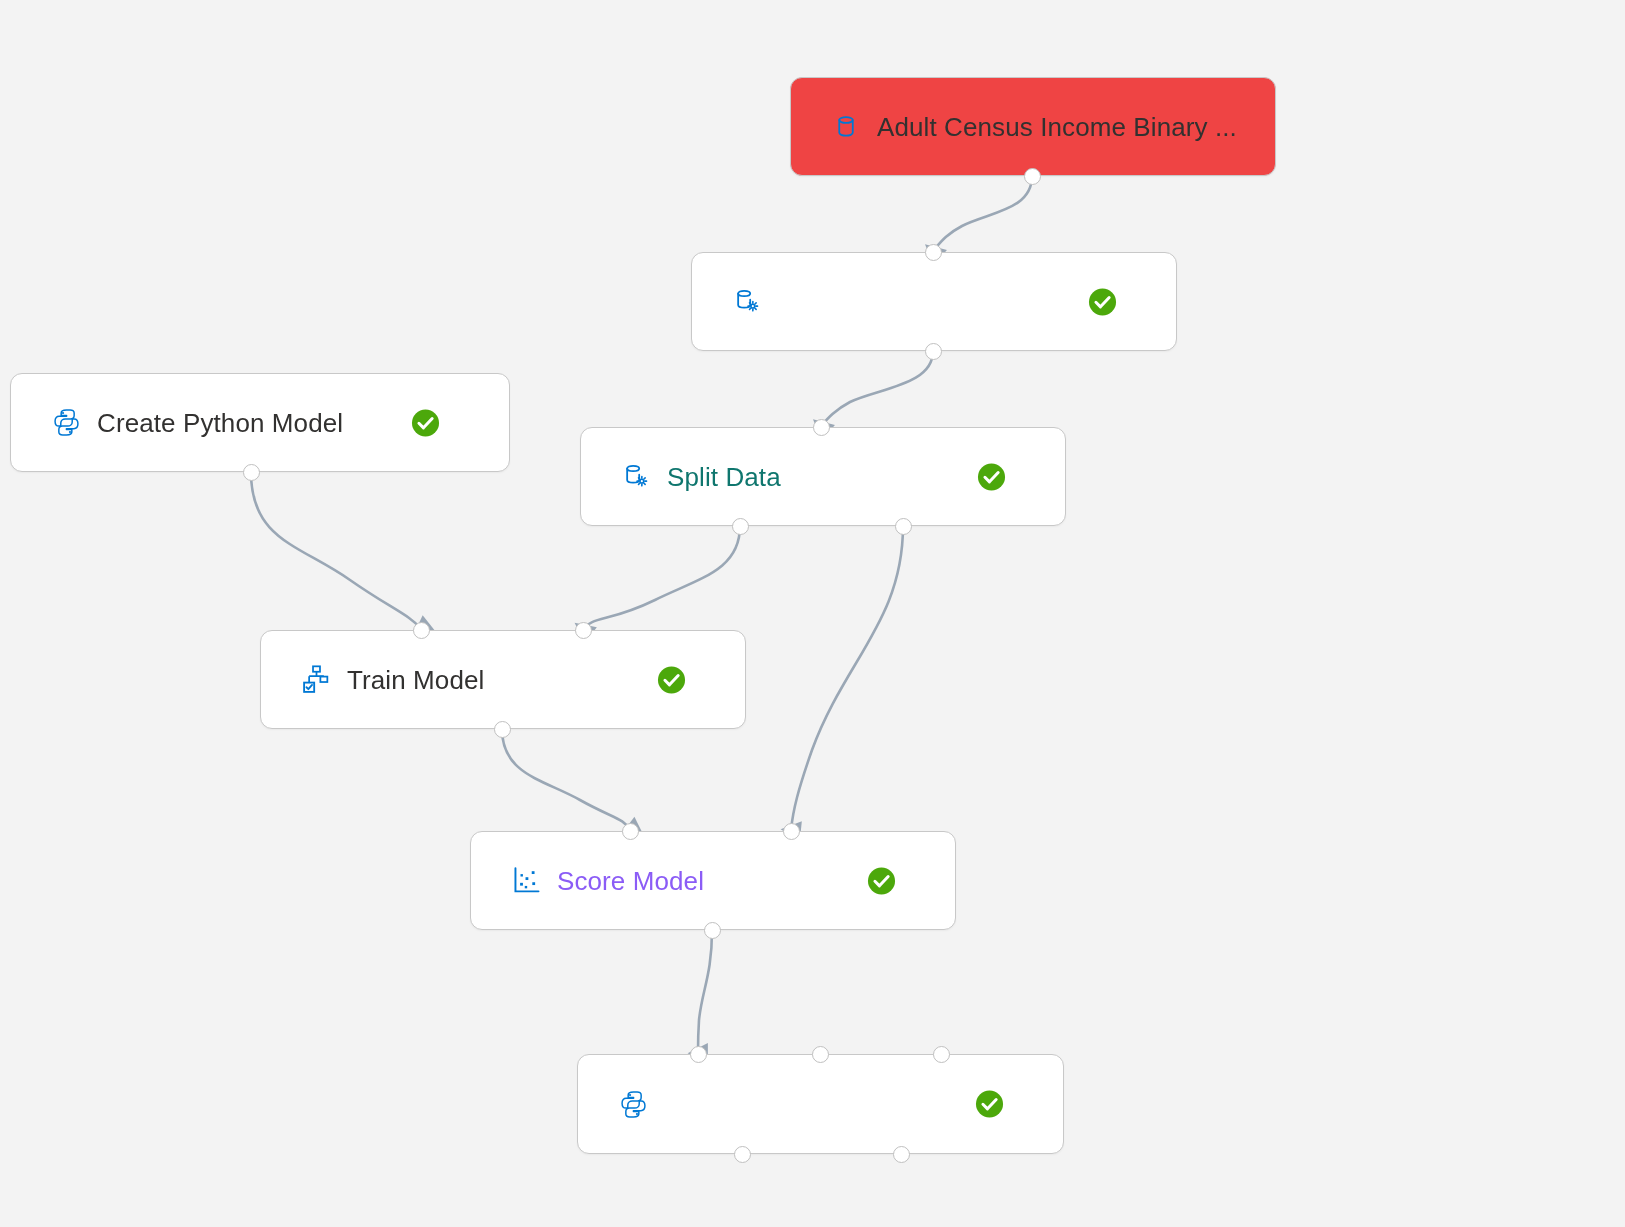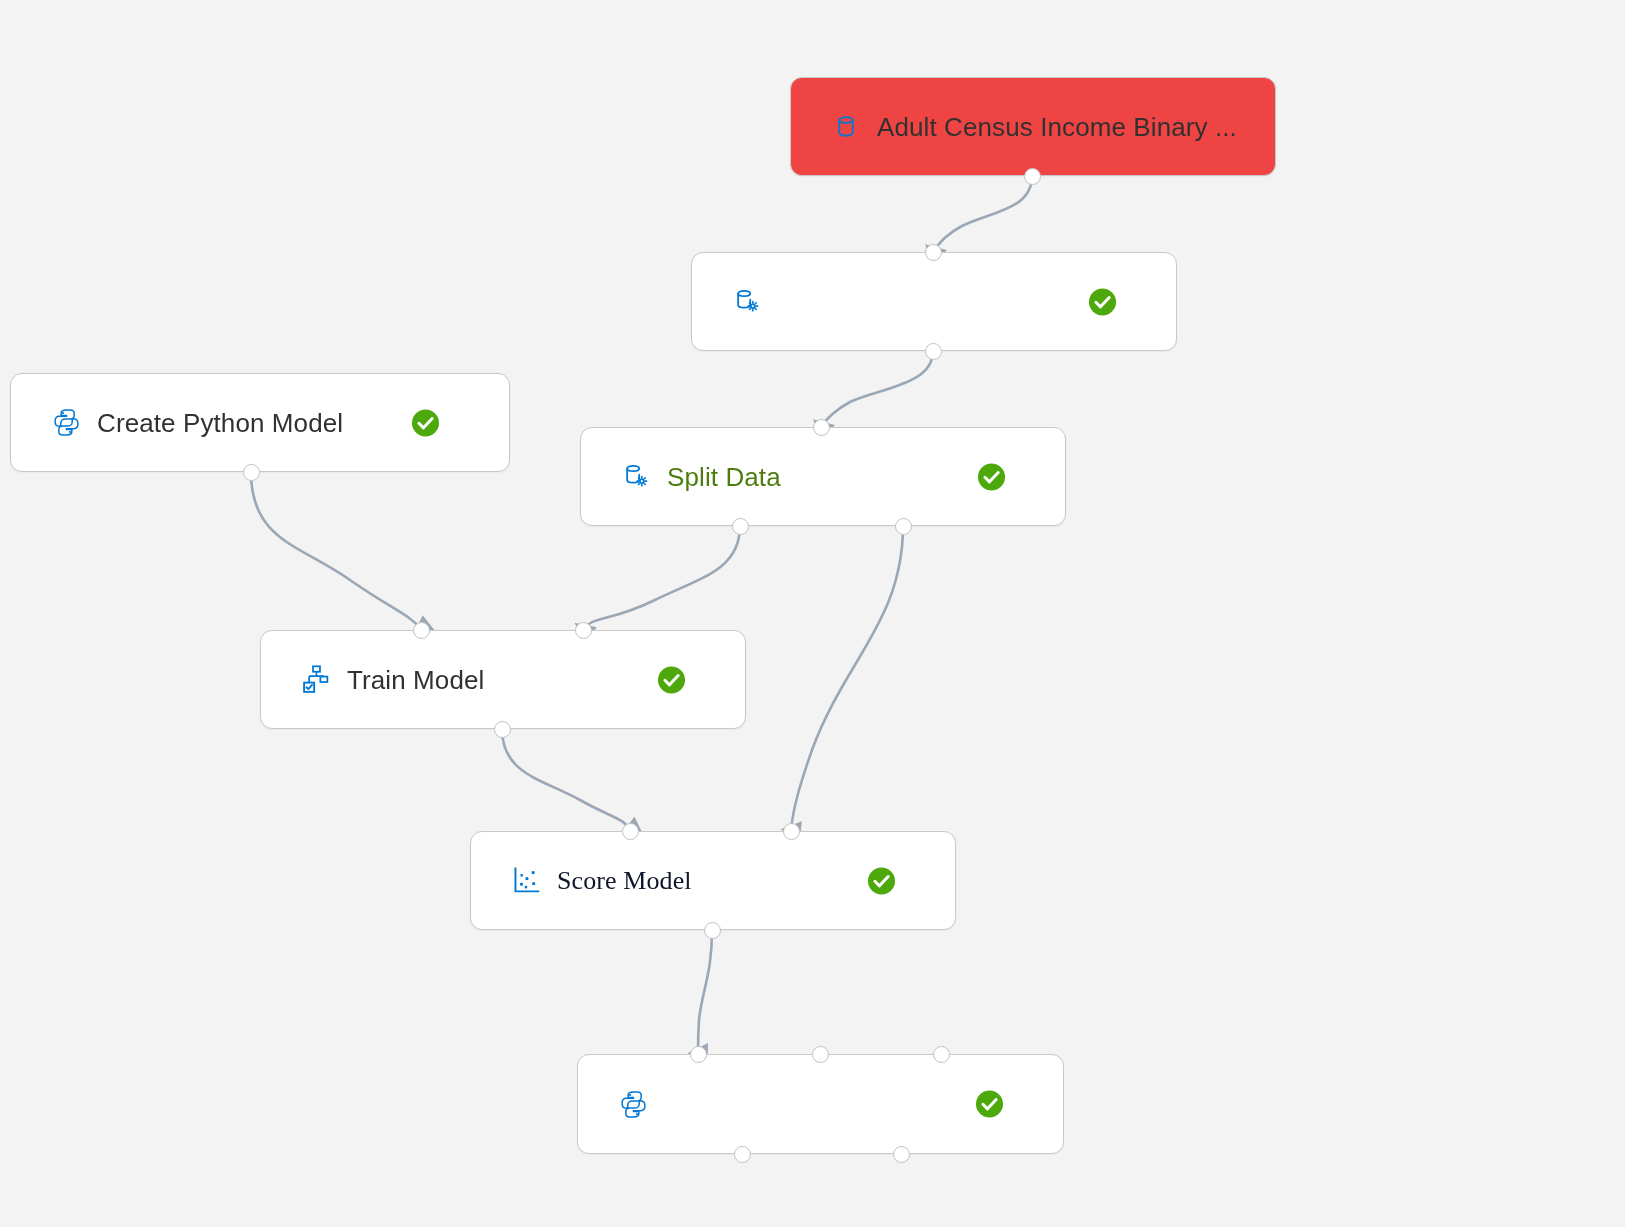--- a/index.html
+++ b/index.html
@@ -159,21 +159,21 @@
                 <line x1="-5.0" y1="0" x2="-3.2" y2="0"></line>
                 <line x1="3.2" y1="0" x2="5.0" y2="0"></line>
                 <line x1="-3.5" y1="-3.5" x2="-2.3" y2="-2.3"></line>
                 <line x1="2.3" y1="2.3" x2="3.5" y2="3.5"></line>
                 <line x1="3.5" y1="-3.5" x2="2.3" y2="-2.3"></line>
                 <line x1="-2.3" y1="2.3" x2="-3.5" y2="3.5"></line>
               </g>
             </g>
           </svg>
         </span>
-        <span class="node-title" style="color: #4d7c0f;">Split Data</span>
+        <span class="node-title" style="color: #0f766e;">Split Data</span>
         <span class="node-status" style="left: 396px;">
           <svg width="29" height="29" viewBox="0 0 30 30">
             <circle cx="15" cy="15" r="14" fill="#4ca80b"></circle>
             <path d="M8.2 15.3 L12.9 20.0 L21.9 10.4" fill="none" stroke="#ffffff" stroke-width="3.1" stroke-linecap="round" stroke-linejoin="round"></path>
           </svg>
         </span>
       </div>
       <div class="node" style="left: 260px; top: 630px; width: 486px; height: 99px; background: rgb(255, 255, 255); border-color: rgb(200, 200, 200);">
         <span class="node-icon">
           <svg width="31" height="31" viewBox="0 0 32 32">
@@ -197,21 +197,21 @@
           <svg width="31" height="31" viewBox="0 0 32 32">
             <path d="M4.6 3.4 L4.6 27.2 L28.4 27.2" fill="none" stroke="#0078d4" stroke-width="2.0" stroke-linecap="round"></path>
             <rect x="9.4" y="18.4" width="2.9" height="2.9" fill="#0078d4"></rect>
             <rect x="15.0" y="12.6" width="2.9" height="2.9" fill="#0078d4"></rect>
             <rect x="21.4" y="6.4" width="2.9" height="2.9" fill="#0078d4"></rect>
             <rect x="22.0" y="17.8" width="2.9" height="2.9" fill="#0078d4"></rect>
             <rect x="14.2" y="21.6" width="2.5" height="2.5" fill="#0078d4"></rect>
             <rect x="9.8" y="9.4" width="2.5" height="2.5" fill="#0078d4"></rect>
           </svg>
         </span>
-        <span class="node-title" style="color: #0f172a; font-family: Liberation Serif, serif;">Score Model</span>
+        <span class="node-title" style="color: #8b5cf6;">Score Model</span>
         <span class="node-status" style="left: 396px;">
           <svg width="29" height="29" viewBox="0 0 30 30">
             <circle cx="15" cy="15" r="14" fill="#4ca80b"></circle>
             <path d="M8.2 15.3 L12.9 20.0 L21.9 10.4" fill="none" stroke="#ffffff" stroke-width="3.1" stroke-linecap="round" stroke-linejoin="round"></path>
           </svg>
         </span>
       </div>
       <div class="node" style="left: 577px; top: 1054px; width: 487px; height: 100px; background: rgb(255, 255, 255); border-color: rgb(200, 200, 200);">
         <span class="node-icon">
           <svg width="31" height="31" viewBox="0 0 32 32">

